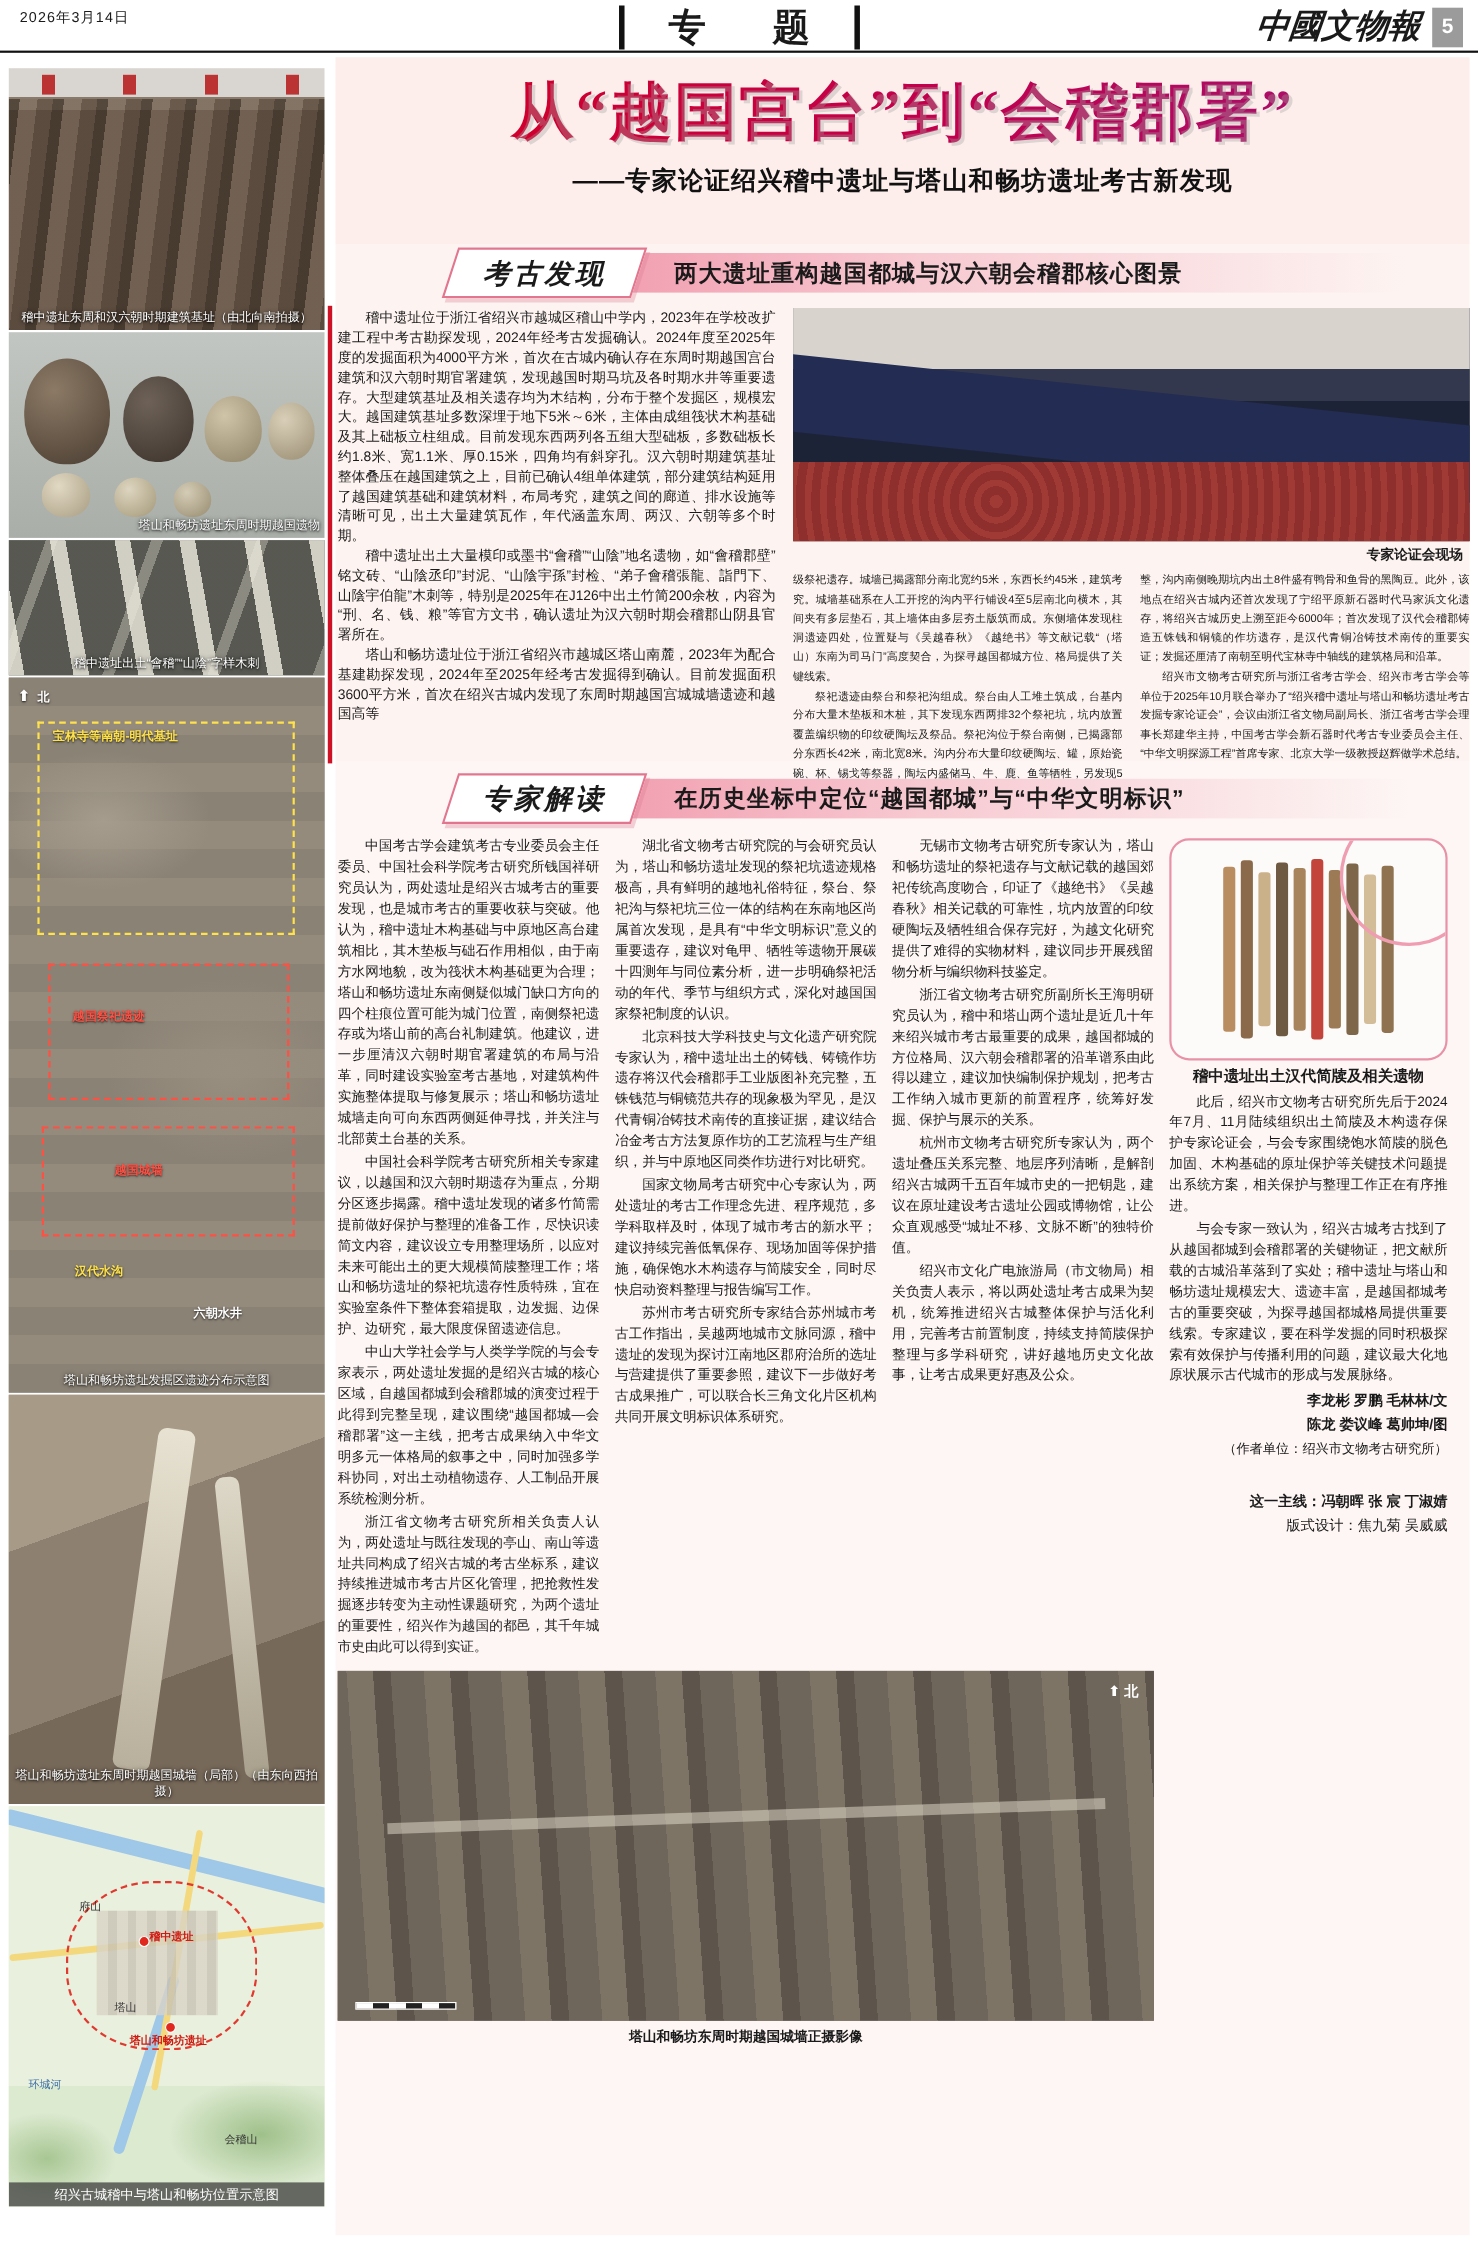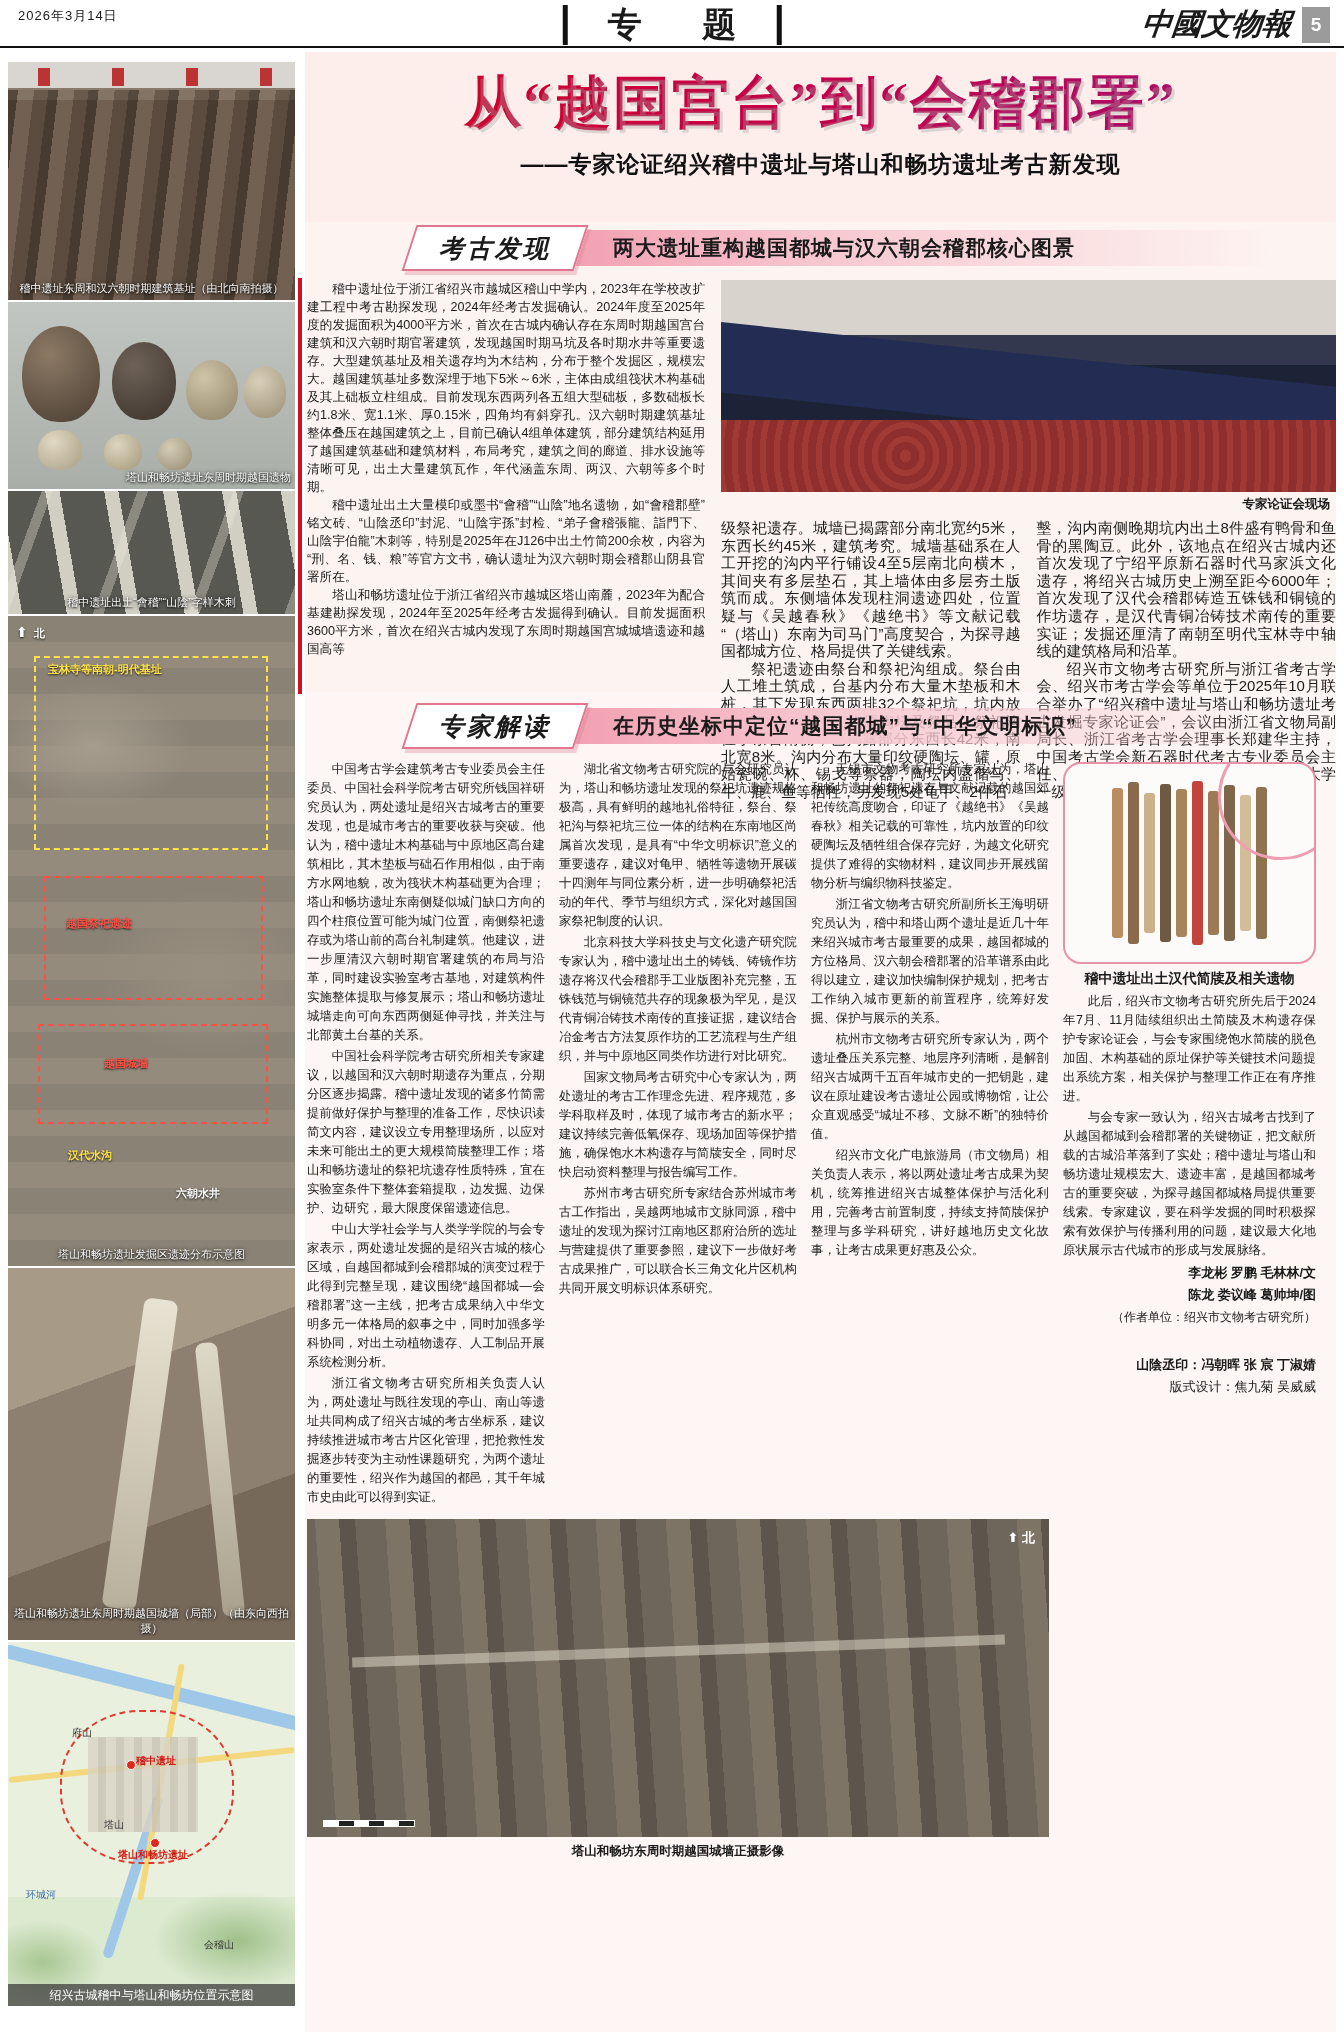--- a/index.html
+++ b/index.html
@@ -85,21 +85,21 @@
   .redline{position:absolute;left:-7px;top:2px;width:4px;height:416px;background:#cf1126;}
   .s1 p,.s2 p{margin:0;text-align:justify;text-indent:2em;}
   .s1 .c1{font-size:12.6px;line-height:18px;}
   .s1 .rt{display:flex;flex-direction:column;}
   .meet{position:relative;height:212px;background:
         linear-gradient(180deg,#d8d4cd 0 26%,#33384f 26% 40%,#1d2336 40% 66%,#8e2f2d 66%),#1d2336;overflow:hidden;}
   .meet .tablecloth{position:absolute;left:-40px;top:78px;width:760px;height:70px;background:#232c52;transform:rotate(6deg);}
   .meet .carpet{position:absolute;left:0;right:0;bottom:0;height:72px;background:
         repeating-radial-gradient(circle at 30% 50%, #a03a34 0 6px, #8e2f2d 6px 14px);}
   .meetcap{font-size:12.5px;font-weight:bold;text-align:right;padding:4px 6px 6px 0;}
-  .s1 .rcols{display:grid;grid-template-columns:1fr 1fr;column-gap:16px;font-size:15px;line-height:17.6px;}
+  .s1 .rcols{display:grid;grid-template-columns:1fr 1fr;column-gap:16px;font-size:10px;line-height:17.6px;}
   .noind{text-indent:0 !important;}
   
   .s2{display:grid;grid-template-columns:238px 238px 238px 253px;column-gap:14px;padding:6px 2px 0 2px;
       grid-template-areas:"a b c d" "img img img d";}
   .s2 .col{font-size:12.4px;line-height:19px;}
   .s2 .col p{margin-bottom:2px;}
   .ca{grid-area:a}.cb{grid-area:b}.cc{grid-area:c}.cd{grid-area:d}
   .bigimg{grid-area:img;margin-top:10px;}
   .ortho{position:relative;height:318px;background:
         repeating-linear-gradient(86deg,#6e665b 0 30px,#7d7466 30px 54px,#5d554b 54px 70px),
@@ -286,21 +286,21 @@
           <div class="figcap">稽中遗址出土汉代简牍及相关遗物</div>
         </div>
         <p style="font-size:12.4px;line-height:19px;">此后，绍兴市文物考古研究所先后于2024年7月、11月陆续组织出土简牍及木构遗存保护专家论证会，与会专家围绕饱水简牍的脱色加固、木构基础的原址保护等关键技术问题提出系统方案，相关保护与整理工作正在有序推进。</p>
         <p style="font-size:12.4px;line-height:19px;">与会专家一致认为，绍兴古城考古找到了从越国都城到会稽郡署的关键物证，把文献所载的古城沿革落到了实处；稽中遗址与塔山和畅坊遗址规模宏大、遗迹丰富，是越国都城考古的重要突破，为探寻越国都城格局提供重要线索。专家建议，要在科学发掘的同时积极探索有效保护与传播利用的问题，建议最大化地原状展示古代城市的形成与发展脉络。</p>
         <div class="byline">
           <div>李龙彬 罗鹏 毛林林/文</div>
           <div>陈龙 娄议峰 葛帅坤/图</div>
           <div class="affil">（作者单位：绍兴市文物考古研究所）</div>
         </div>
         <div class="editors">
-          <div class="e1">山陰丞印：冯朝晖 张 宸 丁淑婧</div>
+          <div class="e1">这一主线：冯朝晖 张 宸 丁淑婧</div>
           <div>版式设计：焦九菊 吴威威</div>
         </div>
       </div>
 
       <div class="bigimg">
         <div class="ortho">
           <div class="line"></div>
           <div class="north">⬆ <span>北</span></div>
           <div class="scale"></div>
         </div>

